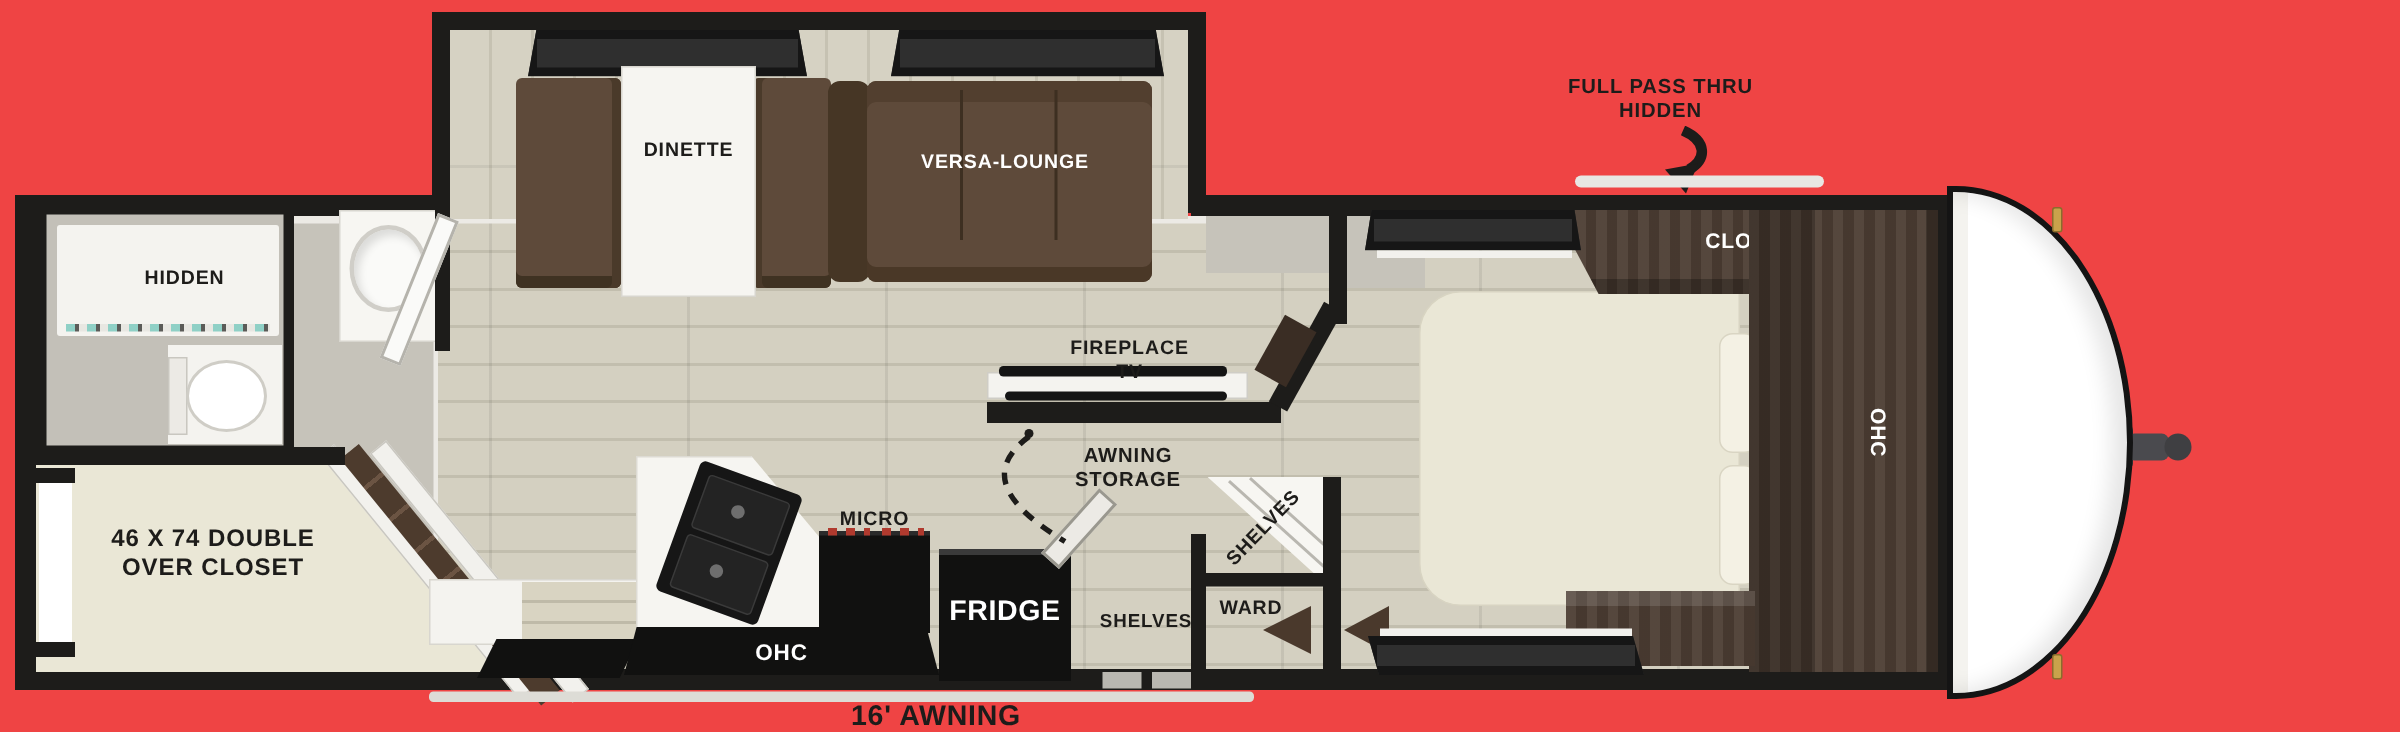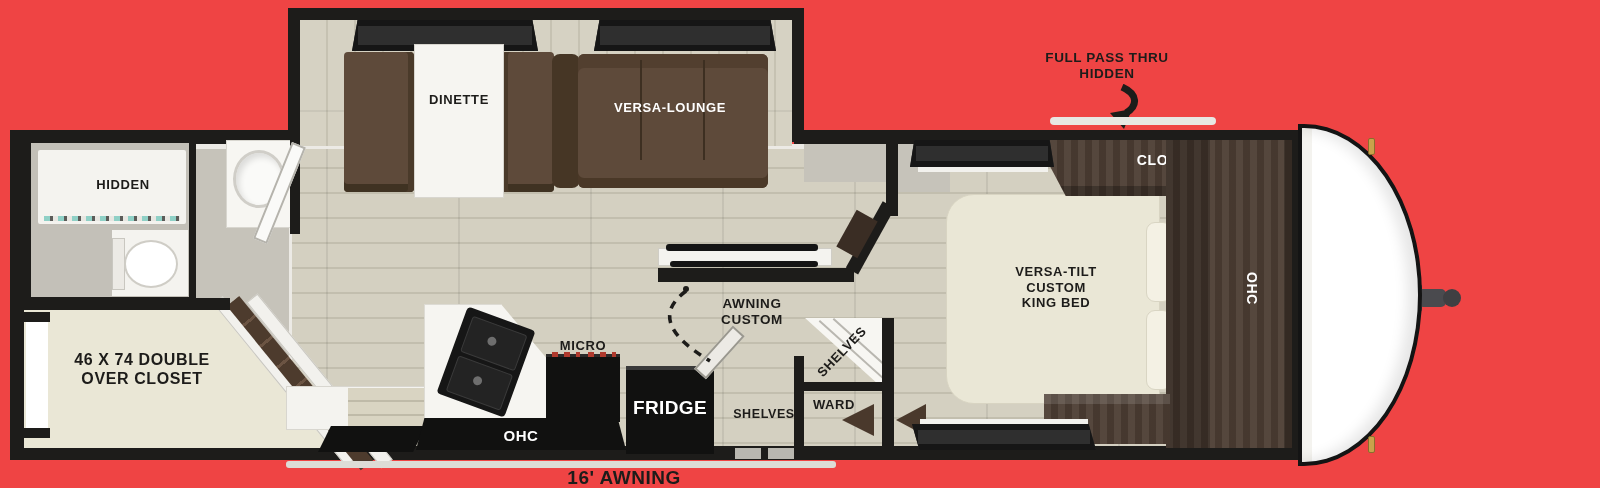--- a/index.html
+++ b/index.html
@@ -125,24 +125,28 @@
   <div class="abs blackbox" style="left:626px;top:366px;width:88px;height:88px;box-shadow:inset 0 4px 0 #3a3a3a;"></div>
   <div class="abs lbl-white" style="left:626px;top:397px;width:88px;font-size:19px;letter-spacing:.4px;">FRIDGE</div>
   <div class="abs" style="left:700px;top:366px;width:58px;height:16px;background:#eceae5;border:2px solid #9a988f;box-sizing:border-box;transform:rotate(-48deg);transform-origin:0 50%;"></div>
 
   <div class="abs" style="left:658px;top:248px;width:174px;height:18px;background:#f4f3ef;border:1px solid #cfcdc6;box-sizing:border-box;"></div>
   <div class="abs" style="left:666px;top:244px;width:152px;height:7px;background:#141414;border-radius:3px;"></div>
   <div class="abs" style="left:670px;top:261px;width:148px;height:6px;background:#141414;border-radius:3px;"></div>
   <div class="abs wall" style="left:658px;top:268px;width:196px;height:14px;"></div>
   <div class="abs wall" style="left:852px;top:264px;width:76px;height:14px;transform:rotate(-61deg);transform-origin:0 50%;"></div>
   <div class="abs walnut-flat" style="left:836px;top:222px;width:42px;height:24px;background:#3a2d24;transform:rotate(-61deg);"></div>
+  <div class="abs lbl" style="left:700px;top:224px;width:106px;font-size:13px;">
+    <div>FIREPLACE</div>
+    <div>TV</div>
+  </div>
 
   <div class="abs lbl" style="left:706px;top:296px;width:92px;font-size:13.5px;">
     <div>AWNING</div>
-    <div>CUSTOM</div>
+    <div>STORAGE</div>
   </div>
   <svg class="abs" style="left:650px;top:283px;" width="78" height="88" viewBox="0 0 78 88">
     <circle cx="36" cy="6" r="3" fill="#1d1c1a"></circle>
     <path d="M36 8 C 12 26, 10 48, 60 78" fill="none" stroke="#1d1c1a" stroke-width="3.6" stroke-dasharray="8 7"></path>
   </svg>
 
   <div class="abs" style="left:800px;top:318px;width:84px;height:76px;background:#f7f6f2;clip-path:polygon(6% 0,100% 0,100% 94%);">
     <div class="abs" style="left:6px;top:4px;width:110px;height:2px;background:#b9b7b0;transform:rotate(42deg);transform-origin:0 0;"></div>
     <div class="abs" style="left:20px;top:2px;width:100px;height:2px;background:#b9b7b0;transform:rotate(42deg);transform-origin:0 0;"></div>
     <div class="abs" style="left:34px;top:0px;width:90px;height:2px;background:#b9b7b0;transform:rotate(42deg);transform-origin:0 0;"></div>
@@ -155,25 +159,20 @@
   <div class="abs lbl" style="left:714px;top:407px;width:100px;font-size:12.5px;">SHELVES</div>
   <div class="abs lbl" style="left:799px;top:397px;width:70px;font-size:13px;text-align:center;">WARD</div>
   <div class="abs walnut-flat" style="left:842px;top:404px;width:32px;height:32px;background:#4a392c;clip-path:polygon(100% 0,100% 100%,0 50%);"></div>
 
   <div class="abs wall" style="left:886px;top:132px;width:12px;height:84px;"></div>
   <div class="abs walnut-flat" style="left:896px;top:404px;width:30px;height:32px;background:#4a392c;clip-path:polygon(0 50%,100% 0,100% 100%);"></div>
 
   <div class="abs cream" style="left:946px;top:194px;width:214px;height:210px;border:1px solid #d8d4c2;border-radius:28px 0 0 28px;box-sizing:border-box;"></div>
   <div class="abs" style="left:1146px;top:222px;width:26px;height:80px;background:#f4f1e4;border:1px solid #d9d5c3;border-radius:9px;box-sizing:border-box;"></div>
   <div class="abs" style="left:1146px;top:310px;width:26px;height:80px;background:#f4f1e4;border:1px solid #d9d5c3;border-radius:9px;box-sizing:border-box;"></div>
-  <div class="abs lbl" style="left:966px;top:264px;width:180px;font-size:13px;">
-    <div>VERSA-TILT</div>
-    <div>CUSTOM</div>
-    <div>KING BED</div>
-  </div>
 
   <div class="abs walnut" style="left:1036px;top:140px;width:186px;height:56px;clip-path:polygon(0 0,100% 0,100% 100%,16% 100%);box-shadow:inset 0 -10px 0 rgba(0,0,0,.25);"></div>
   <div class="abs lbl-white" style="left:1117px;top:152px;width:100px;font-size:14px;">CLOSET</div>
 
   <div class="abs walnut" style="left:1166px;top:140px;width:126px;height:308px;box-shadow:inset 44px 0 0 rgba(0,0,0,.22), inset -8px 0 0 rgba(0,0,0,.25);"></div>
   <div class="abs lbl-white" style="left:1234px;top:280px;width:36px;font-size:14px;transform:rotate(90deg);">OHC</div>
 
   <div class="abs walnut" style="left:1044px;top:394px;width:126px;height:50px;box-shadow:inset 0 10px 0 rgba(255,255,255,.12);"></div>
 
   <div class="abs win" style="left:910px;top:140px;width:144px;height:27px;"></div>

